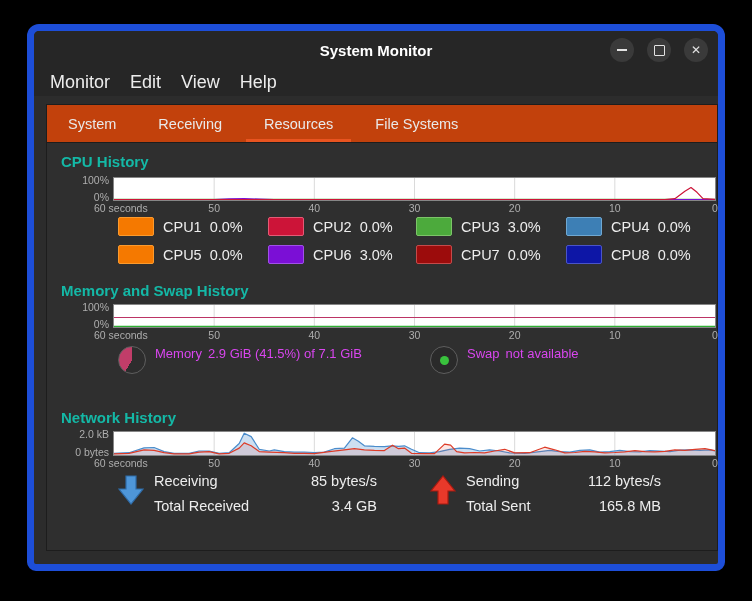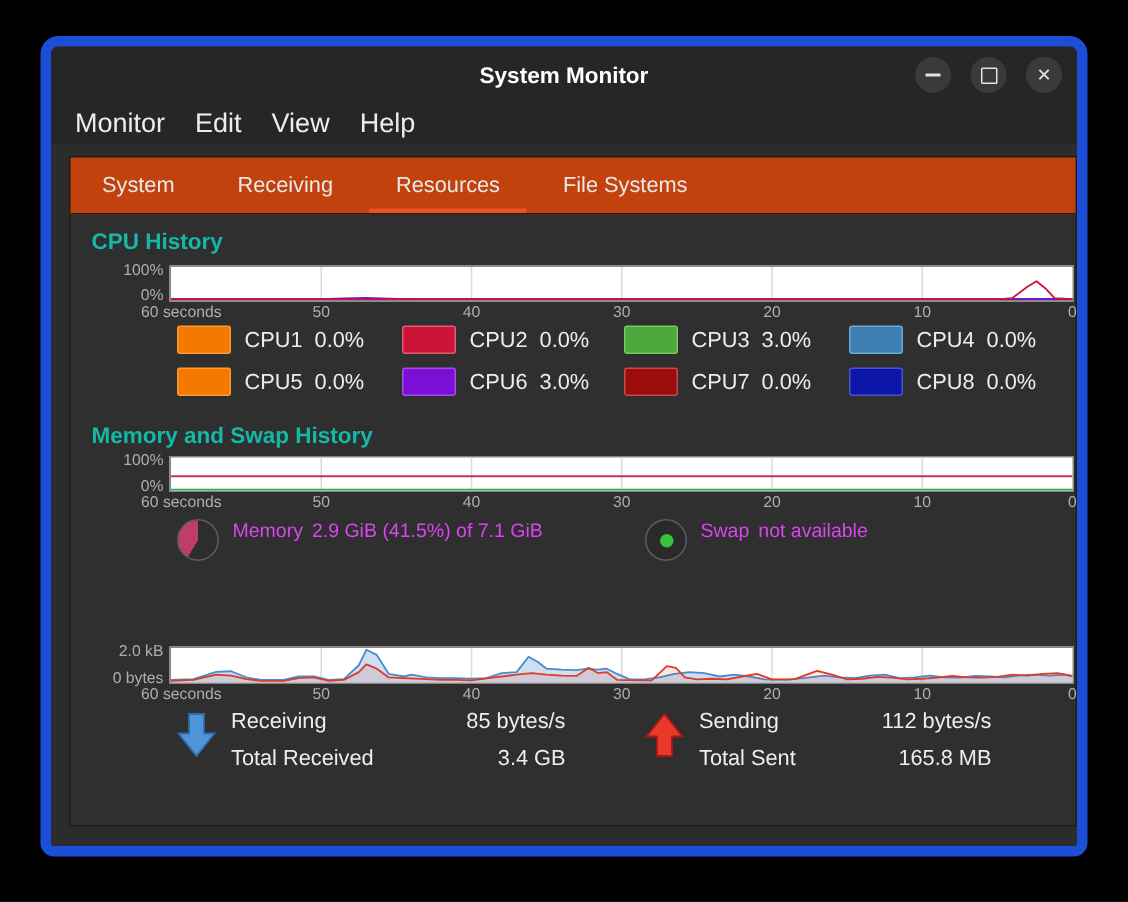--- a/index.html
+++ b/index.html
@@ -199,20 +199,21 @@
           <span class="circle-icon">
               <span class="swap-dot" style="background: rgb(57, 194, 61);"></span>
             </span>
           <span class="mem-text">
             <span>Swap</span>
             <span>not available</span>
           </span>
         </div>
       </div>
 
+      <div class="sec-header" style="top:266px">Network History</div>
       <div class="chart" style="top:288px;height:23px">
           <svg viewBox="0 0 601 23" preserveAspectRatio="none">
             <line x1="100.16666666666666" x2="100.16666666666666" y1="0" y2="23" stroke="#dadada" stroke-width="1"></line>
             <line x1="200.33333333333331" x2="200.33333333333331" y1="0" y2="23" stroke="#dadada" stroke-width="1"></line>
             <line x1="300.5" x2="300.5" y1="0" y2="23" stroke="#dadada" stroke-width="1"></line>
             <line x1="400.66666666666663" x2="400.66666666666663" y1="0" y2="23" stroke="#dadada" stroke-width="1"></line>
             <line x1="500.83333333333337" x2="500.83333333333337" y1="0" y2="23" stroke="#dadada" stroke-width="1"></line>
             <path d="M0.0,23 L0.0,21.3 L15.0,20.7 L30.1,15.9 L40.1,15.5 L50.1,19.6 L60.1,21.3 L75.1,21.3 L85.1,19.0 L95.2,19.0 L105.2,21.3 L115.2,20.7 L125.2,11.5 L130.2,1.2 L137.2,4.6 L145.2,17.3 L155.3,19.0 L160.3,17.8 L170.3,19.6 L180.3,20.1 L190.3,20.1 L200.3,20.5 L210.3,20.1 L220.4,16.7 L230.4,16.1 L238.4,5.8 L244.4,9.2 L250.4,13.8 L260.4,14.4 L270.4,14.7 L277.5,13.8 L284.5,14.4 L290.5,13.8 L297.5,17.3 L305.5,20.7 L315.5,20.9 L325.5,19.6 L335.6,17.3 L345.6,16.1 L355.6,16.7 L365.6,19.0 L375.6,17.8 L385.6,19.0 L395.7,20.9 L410.7,21.3 L425.7,19.6 L435.7,18.4 L445.7,19.6 L455.8,20.1 L465.8,18.4 L475.8,17.8 L485.8,20.1 L495.8,19.6 L505.8,18.4 L515.9,19.6 L525.9,19.8 L535.9,18.6 L545.9,19.0 L555.9,19.6 L565.9,18.2 L576.0,17.8 L586.0,18.4 L596.0,17.8 L601.0,19.0 L601.0,23 Z" fill="#4A8CCB" fill-opacity="0.28" stroke="none"></path>
             <polyline points="0.0,21.3 15.0,20.7 30.1,15.9 40.1,15.5 50.1,19.6 60.1,21.3 75.1,21.3 85.1,19.0 95.2,19.0 105.2,21.3 115.2,20.7 125.2,11.5 130.2,1.2 137.2,4.6 145.2,17.3 155.3,19.0 160.3,17.8 170.3,19.6 180.3,20.1 190.3,20.1 200.3,20.5 210.3,20.1 220.4,16.7 230.4,16.1 238.4,5.8 244.4,9.2 250.4,13.8 260.4,14.4 270.4,14.7 277.5,13.8 284.5,14.4 290.5,13.8 297.5,17.3 305.5,20.7 315.5,20.9 325.5,19.6 335.6,17.3 345.6,16.1 355.6,16.7 365.6,19.0 375.6,17.8 385.6,19.0 395.7,20.9 410.7,21.3 425.7,19.6 435.7,18.4 445.7,19.6 455.8,20.1 465.8,18.4 475.8,17.8 485.8,20.1 495.8,19.6 505.8,18.4 515.9,19.6 525.9,19.8 535.9,18.6 545.9,19.0 555.9,19.6 565.9,18.2 576.0,17.8 586.0,18.4 596.0,17.8 601.0,19.0" fill="none" stroke="#4A8CCB" stroke-width="1.2" stroke-linejoin="round"></polyline>
             <path d="M0.0,23 L0.0,21.9 L15.0,21.3 L30.1,17.8 L40.1,18.4 L50.1,20.7 L60.1,21.9 L75.1,21.9 L85.1,20.1 L95.2,19.6 L105.2,21.9 L115.2,21.3 L125.2,16.1 L130.2,10.9 L137.2,13.8 L145.2,19.6 L155.3,20.1 L170.3,20.7 L180.3,21.3 L190.3,21.3 L200.3,21.6 L215.4,19.6 L230.4,17.8 L240.4,16.7 L250.4,17.8 L260.4,18.4 L270.4,18.6 L278.5,13.2 L284.5,16.7 L290.5,16.1 L297.5,21.3 L310.5,21.6 L320.5,21.6 L330.6,12.1 L336.6,13.2 L342.6,19.6 L350.6,20.9 L360.6,20.5 L370.6,20.9 L380.6,19.0 L390.7,17.3 L400.7,20.9 L415.7,20.7 L430.7,15.2 L440.7,17.8 L450.8,20.9 L460.8,20.5 L470.8,19.3 L480.8,19.8 L490.8,20.9 L500.8,20.5 L510.8,19.8 L520.9,18.6 L530.9,19.6 L540.9,19.8 L550.9,19.3 L560.9,17.8 L570.9,18.4 L581.0,17.3 L591.0,16.7 L601.0,18.6 L601.0,23 Z" fill="#DD3B27" fill-opacity="0.12" stroke="none"></path>

